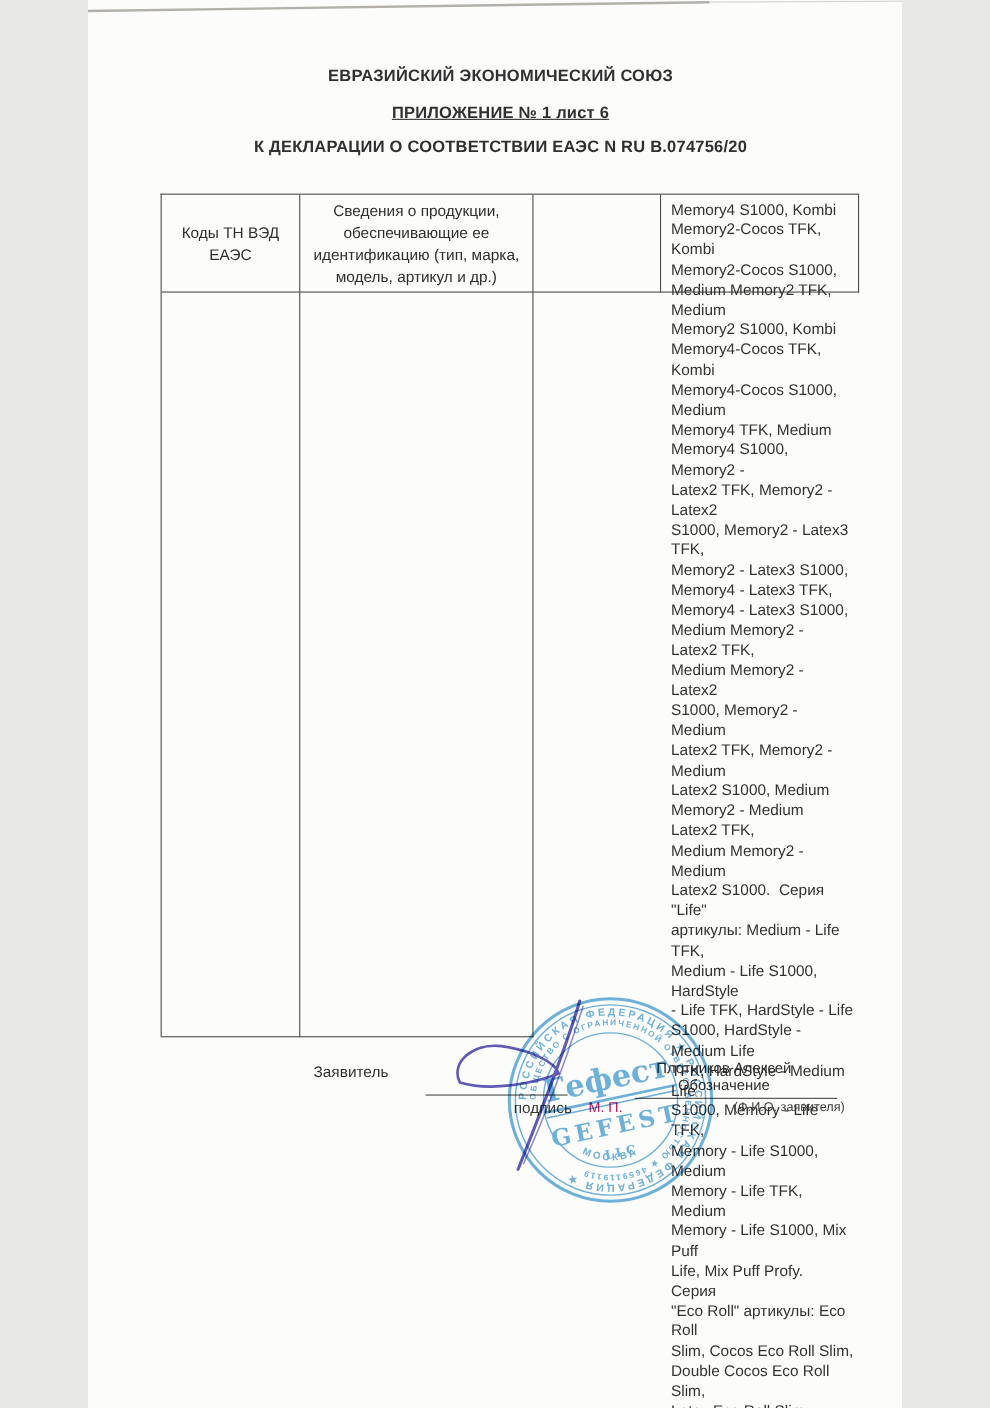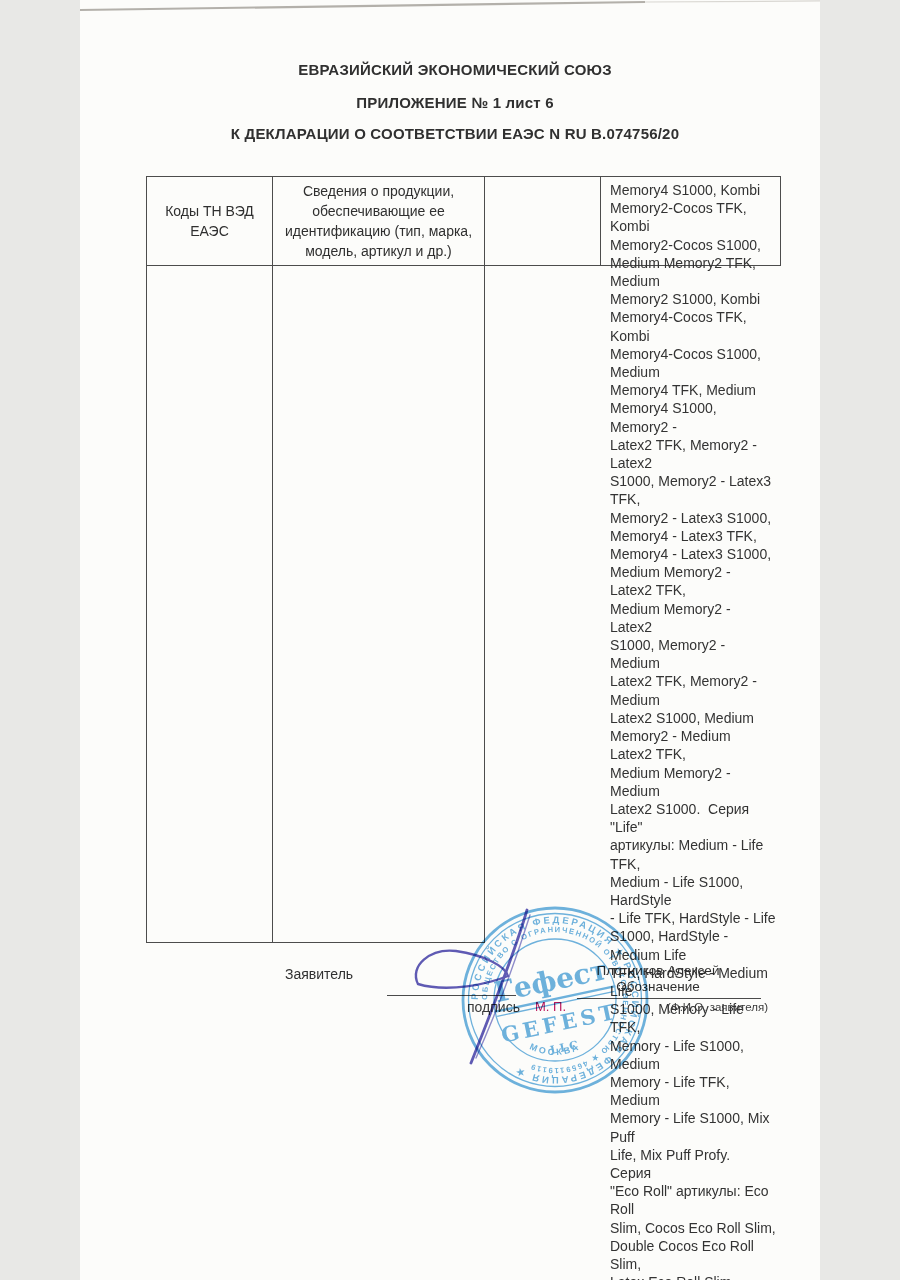--- a/index.html
+++ b/index.html
@@ -9,21 +9,21 @@
     background:#fcfcfa;
     overflow:hidden;
     font-family:"Liberation Sans", sans-serif;
     color:#2e2e2e;
     margin:0 auto;
   }
   
   .titles{position:absolute;left:25px;top:0;width:700px;text-align:center;}
   .title-line{position:absolute;left:0;width:100%;font-weight:700;font-size:15px;letter-spacing:.2px;color:#303030;}
   .t1{top:61px;}
-  .t2{top:94px;}
+  .t2{top:94px;text-decoration:underline;}
   .t3{top:125px;}
   
   .doc-table{
     position:absolute;left:66px;top:176px;
     display:grid;
     grid-template-columns:126px 212px 116px 180px;
     grid-template-rows:89px 677px;
     border-top:1.5px solid #4c4c4c;
     border-left:1.5px solid #4c4c4c;
   }

